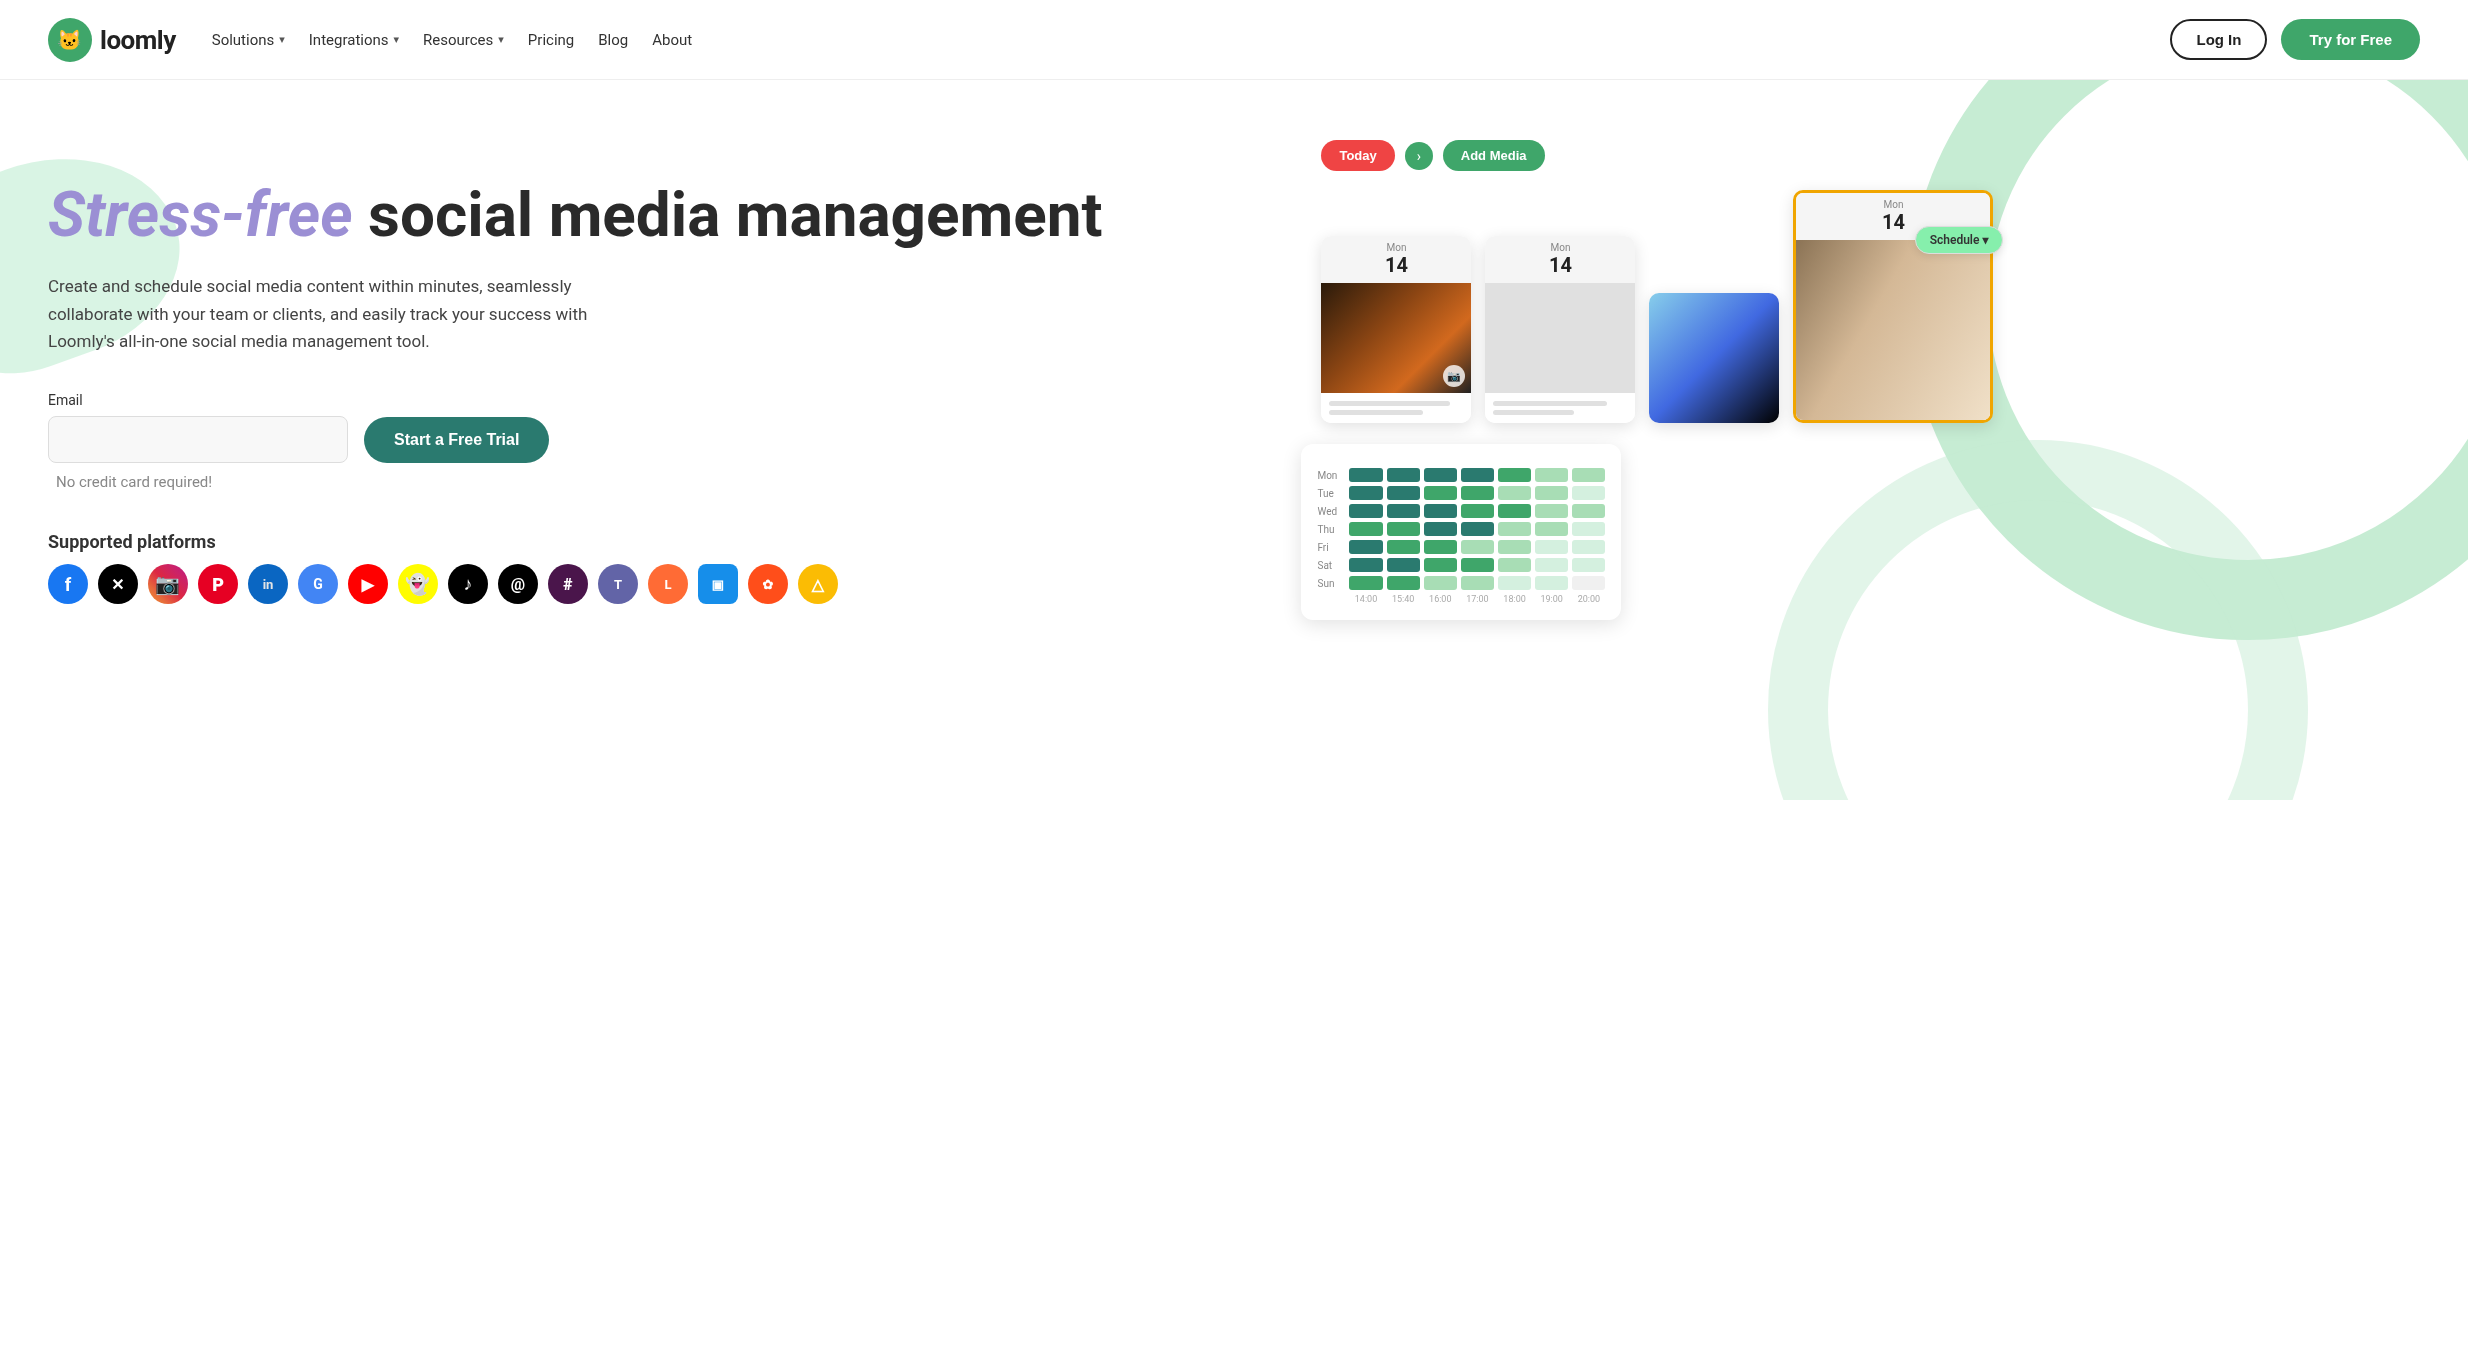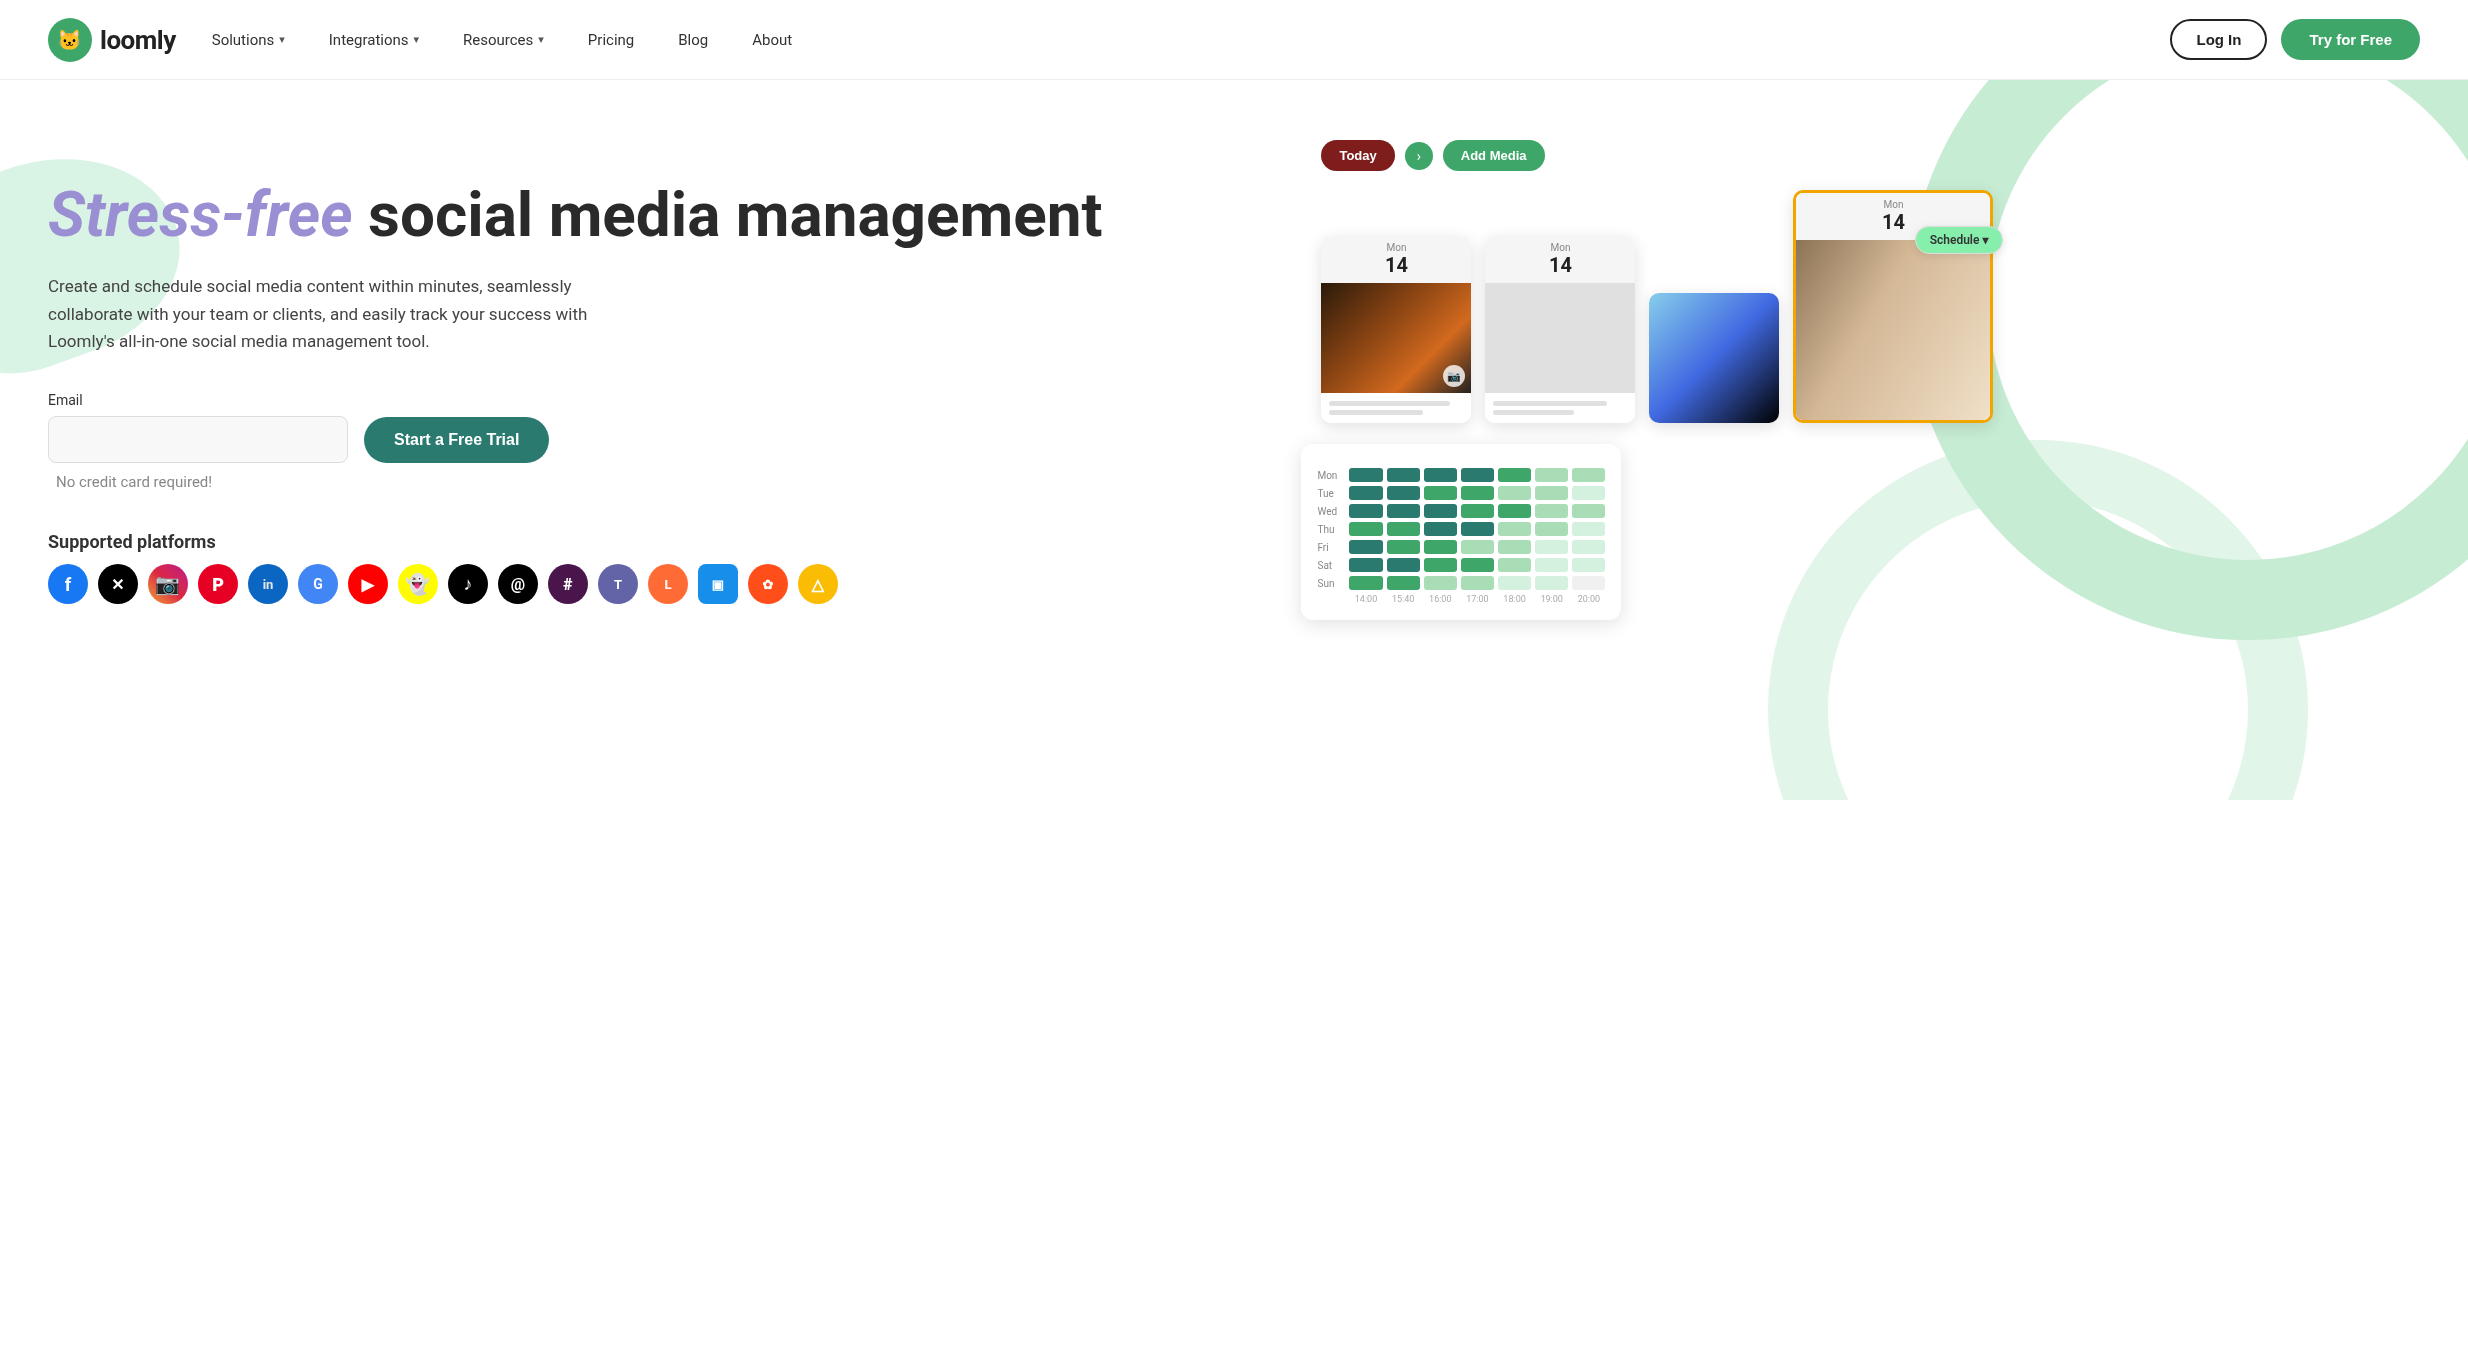--- a/index.html
+++ b/index.html
@@ -12,21 +12,21 @@
       position: relative; z-index: 10; background: #fff;
     }
     .nav-left { display: flex; align-items: center; gap: 36px; }
     .logo { display: flex; align-items: center; gap: 8px; text-decoration: none; }
     .logo-icon {
       width: 44px; height: 44px; background: #3fa66a; border-radius: 50%;
       display: flex; align-items: center; justify-content: center;
       font-size: 20px; color: #fff;
     }
     .logo-text { font-size: 26px; font-weight: 700; color: #222; letter-spacing: -0.5px; }
-    .nav-links { display: flex; align-items: center; gap: 44px; }
+    .nav-links { display: flex; align-items: center; gap: 24px; }
     .nav-item {
       display: flex; align-items: center; gap: 5px;
       font-size: 15px; color: #333; cursor: pointer; text-decoration: none;
       white-space: nowrap;
     }
     .chevron { font-size: 11px; color: #555; }
     .nav-right { display: flex; align-items: center; gap: 14px; }
     .btn-login {
       padding: 10px 24px; border: 2px solid #222; border-radius: 50px;
       font-size: 15px; font-weight: 600; color: #222; cursor: pointer;
@@ -176,21 +176,21 @@
       box-shadow: 0 2px 8px rgba(0,0,0,0.1);
       white-space: nowrap;
     }
 
     
     .toolbar-btns {
       position: absolute; top: 0; left: 20px;
       display: flex; gap: 10px; align-items: center;
     }
     .today-btn {
-      background: #7f1d1d; color: #fff; border: none; border-radius: 20px;
+      background: #ef4444; color: #fff; border: none; border-radius: 20px;
       padding: 8px 18px; font-size: 13px; font-weight: 600; cursor: pointer;
     }
     .nav-arrow {
       width: 28px; height: 28px; background: #3fa66a; border-radius: 50%;
       display: flex; align-items: center; justify-content: center;
       color: #fff; font-size: 14px; cursor: pointer;
     }
     .add-media-btn {
       background: #3fa66a; color: #fff; border: none; border-radius: 20px;
       padding: 8px 18px; font-size: 13px; font-weight: 600; cursor: pointer;

